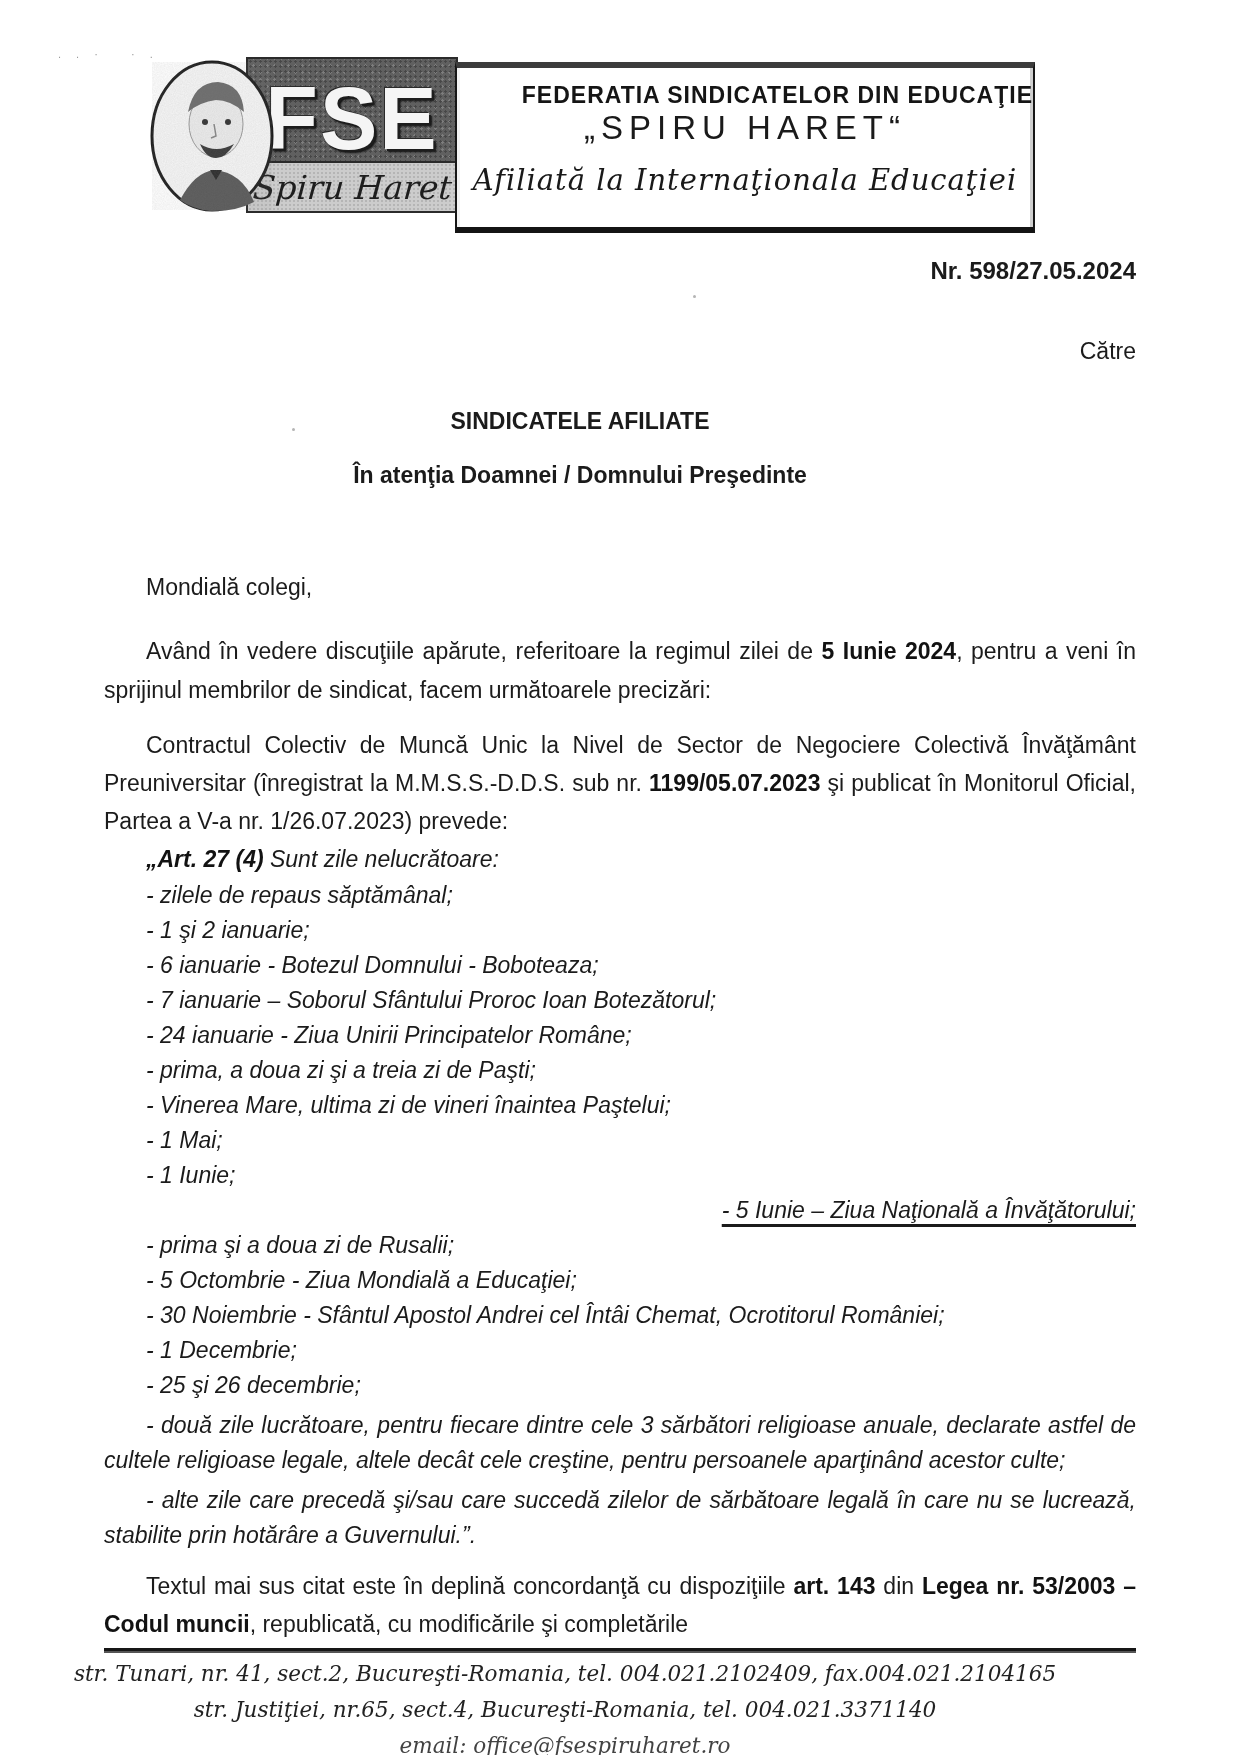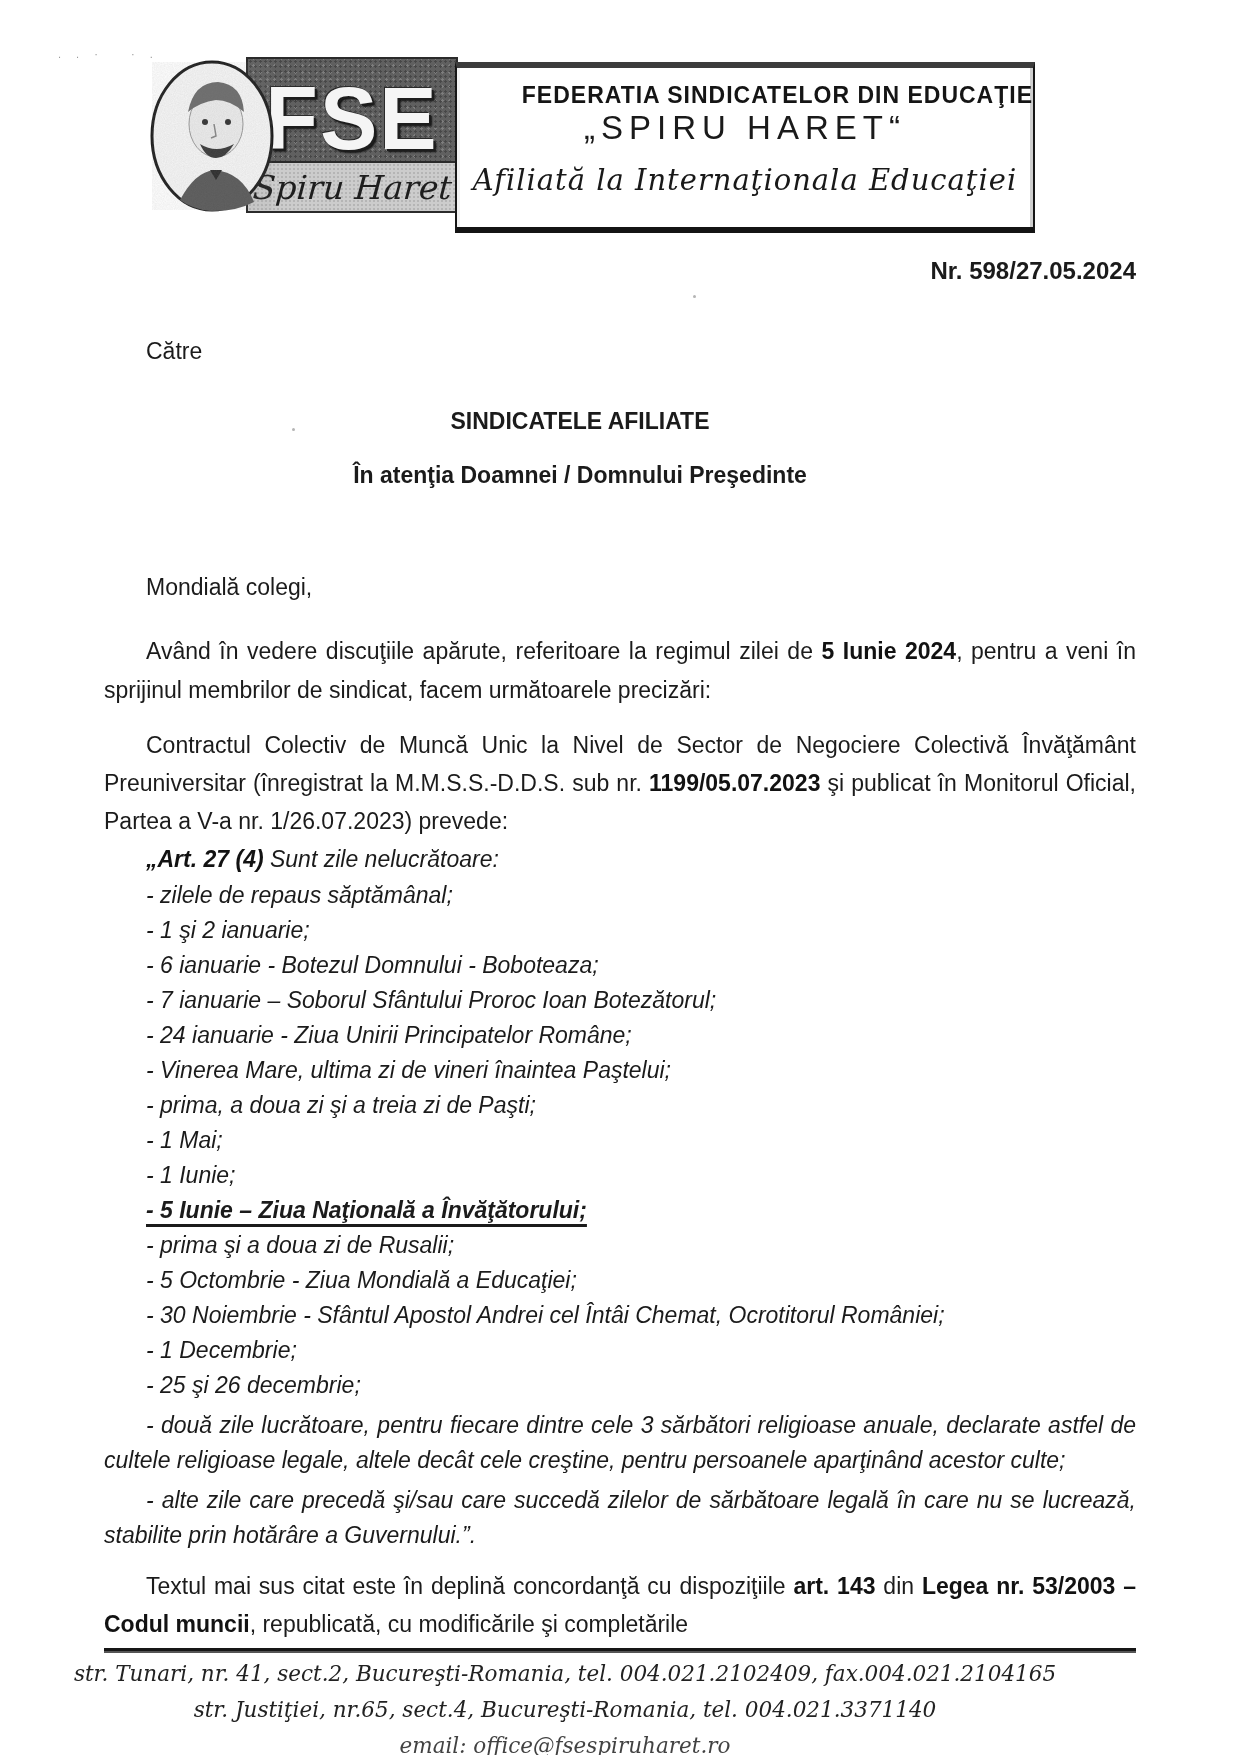--- a/index.html
+++ b/index.html
@@ -48,34 +48,35 @@
   }
   .org-line1{margin-top:14px;font-size:23px;font-weight:bold;letter-spacing:1px;color:#151515;text-align:right;}
   .org-line2{font-size:33px;font-weight:normal;letter-spacing:6px;color:#1a1a1a;}
   .org-line3{
     margin-top:16px;font-family:"DejaVu Serif","Liberation Serif",serif;font-style:italic;
     font-size:29px;color:#191919;letter-spacing:1px;
   }
   
   .content{position:absolute;left:104px;top:240px;width:1032px;font-size:23px;line-height:38px;}
   .ref{margin-top:12px;text-align:right;font-weight:bold;font-size:24px;}
-  .salutation{margin-top:42px;text-indent:42px;}
+  .salutation{margin-top:42px;text-indent:42px;text-align:right;}
   .center-wrap{text-align:center;padding-right:80px;}
   .recipient-title{margin-top:32px;font-weight:bold;}
   .recipient-subtitle{margin-top:16px;font-weight:bold;}
   .greeting{margin-top:74px;text-indent:42px;}
   .para{margin-top:26px;text-align:justify;text-indent:42px;line-height:39px;}
   .para.p2{margin-top:16px;line-height:38px;}
   b{color:#121212;}
   .quote-head{margin-top:0;font-style:italic;text-indent:42px;line-height:38px;}
   .quote-head b{font-style:italic;}
   .article-list{font-style:italic;line-height:35px;}
   .article-item{text-indent:42px;}
   .article-item.emphasized{
-    font-weight:bold;
+    font-weight:normal;
+    text-align:right;
   }
   .article-item.emphasized .u{
     text-decoration:underline;text-decoration-thickness:2.5px;text-underline-offset:6px;
   }
   .article-item.multiline{text-align:justify;}
   .article-item.gap{margin-top:5px;}
   .closing{margin-top:14px;text-align:justify;text-indent:42px;line-height:38px;}
   
   .footer-rule{
     position:absolute;left:104px;top:1648px;width:1032px;height:3px;
@@ -155,22 +156,22 @@
     <div class="para p2"><span>Contractul Colectiv de Muncă Unic la Nivel de Sector de Negociere Colectivă Învăţământ Preuniversitar (înregistrat la M.M.S.S.-D.D.S. sub nr. </span><b>1199/05.07.2023</b><span> şi publicat în Monitorul Oficial, Partea a V-a nr. 1/26.07.2023) prevede:</span></div>
 
     <div class="quote-head"><b>„Art. 27 (4)</b><span> Sunt zile nelucrătoare:</span></div>
 
     <div class="article-list">
       <div class="article-item">- zilele de repaus săptămânal;</div>
       <div class="article-item">- 1 şi 2 ianuarie;</div>
       <div class="article-item">- 6 ianuarie - Botezul Domnului - Boboteaza;</div>
       <div class="article-item">- 7 ianuarie – Soborul Sfântului Proroc Ioan Botezătorul;</div>
       <div class="article-item">- 24 ianuarie - Ziua Unirii Principatelor Române;</div>
+      <div class="article-item">- prima, a doua zi şi a treia zi de Paşti;</div>
       <div class="article-item">- Vinerea Mare, ultima zi de vineri înaintea Paştelui;</div>
-      <div class="article-item">- prima, a doua zi şi a treia zi de Paşti;</div>
       <div class="article-item">- 1 Mai;</div>
       <div class="article-item">- 1 Iunie;</div>
       <div class="article-item emphasized"><span class="u">- 5 Iunie – Ziua Naţională a Învăţătorului;</span></div>
       <div class="article-item">- prima şi a doua zi de Rusalii;</div>
       <div class="article-item">- 5 Octombrie - Ziua Mondială a Educaţiei;</div>
       <div class="article-item">- 30 Noiembrie - Sfântul Apostol Andrei cel Întâi Chemat, Ocrotitorul României;</div>
       <div class="article-item">- 1 Decembrie;</div>
       <div class="article-item">- 25 şi 26 decembrie;</div>
       <div class="article-item multiline gap">- două zile lucrătoare, pentru fiecare dintre cele 3 sărbători religioase anuale, declarate astfel de cultele religioase legale, altele decât cele creştine, pentru persoanele aparţinând acestor culte;</div>
       <div class="article-item multiline gap">- alte zile care precedă şi/sau care succedă zilelor de sărbătoare legală în care nu se lucrează, stabilite prin hotărâre a Guvernului.”.</div>

